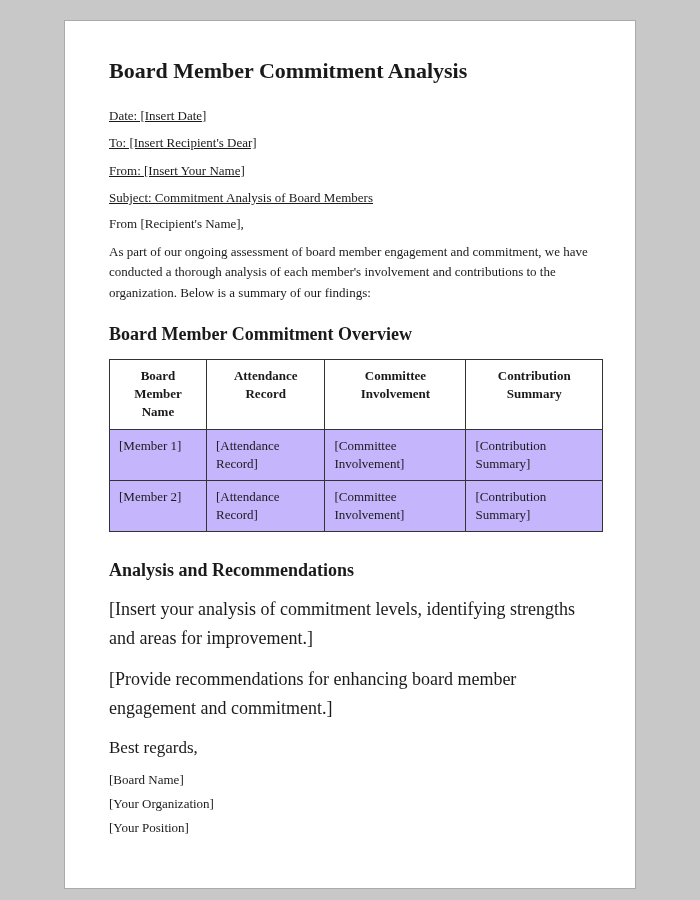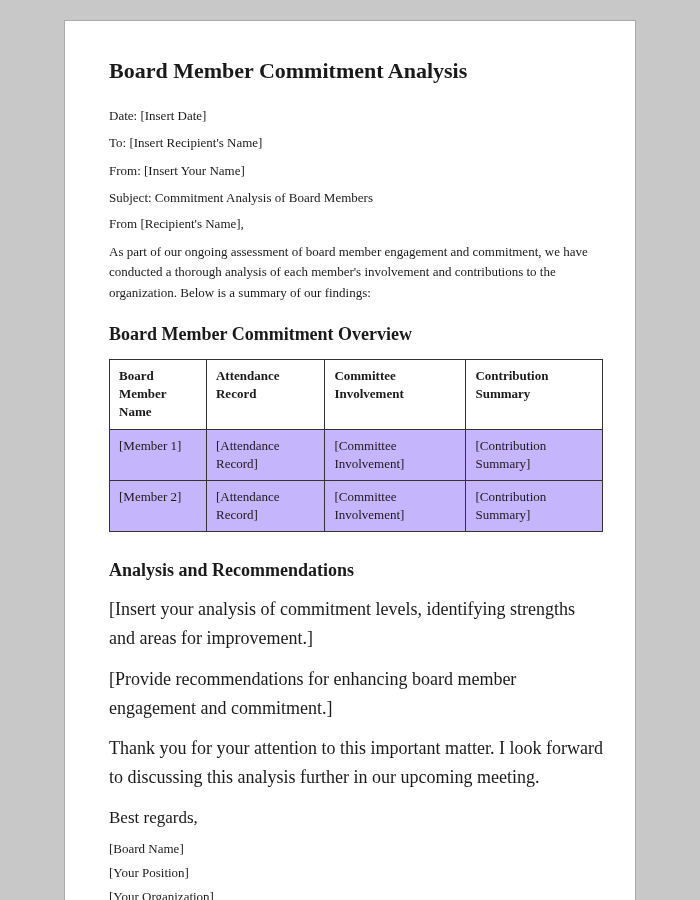--- a/index.html
+++ b/index.html
@@ -31,20 +31,21 @@
       font-size: 22px;
       font-weight: bold;
       margin-bottom: 20px;
       line-height: 1.3;
     }
 
     .meta-line {
       font-size: 13px;
       margin-bottom: 8px;
       line-height: 1.5;
+      text-decoration: underline;
     }
 
     .greeting {
       font-size: 13px;
       margin-top: 4px;
       margin-bottom: 10px;
     }
 
     .body-text {
       font-size: 13px;
@@ -69,21 +70,21 @@
     .commitment-table th,
     .commitment-table td {
       border: 1px solid #333;
       padding: 7px 9px;
       vertical-align: top;
       line-height: 1.4;
     }
 
     .commitment-table th {
       font-weight: bold;
-      text-align: left;
+      text-align: center;
       background: #fff;
     }
 
     .commitment-table td {
       background: #c4b5fd;
     }
 
     .analysis-block {
       font-size: 18px;
       line-height: 1.6;
@@ -102,21 +103,21 @@
     }
   </style>
 </head>
 <body>
 
 <div class="document">
 
   <div class="doc-title">Board Member Commitment Analysis</div>
 
   <p class="meta-line">Date: [Insert Date]</p>
-  <p class="meta-line">To: [Insert Recipient's Name]</p>
+  <p class="meta-line">To: [Insert Recipient's Dear]</p>
   <p class="meta-line">From: [Insert Your Name]</p>
   <p class="meta-line">Subject: Commitment Analysis of Board Members</p>
 
   <p class="greeting">From [Recipient's Name],</p>
 
   <p class="body-text">As part of our ongoing assessment of board member engagement and commitment, we have conducted a thorough analysis of each member's involvement and contributions to the organization. Below is a summary of our findings:</p>
 
   <div class="section-title">Board Member Commitment Overview</div>
 
   <table class="commitment-table">
@@ -142,21 +143,20 @@
           <td>[Contribution Summary]</td>
         </tr>
       </tbody>
   </table>
 
   <div class="section-title">Analysis and Recommendations</div>
 
   <div id="analysis-paragraphs">
       <p class="analysis-block">[Insert your analysis of commitment levels, identifying strengths and areas for improvement.]</p>
       <p class="analysis-block">[Provide recommendations for enhancing board member engagement and commitment.]</p>
-      <p class="analysis-block">Thank you for your attention to this important matter. I look forward to discussing this analysis further in our upcoming meeting.</p>
     </div>
 
   <p class="closing-block">Best regards,</p>
   <p class="signature-line">[Board Name]</p>
+  <p class="signature-line">[Your Organization]</p>
   <p class="signature-line">[Your Position]</p>
-  <p class="signature-line">[Your Organization]</p>
 
 </div>
 
 </body></html>

